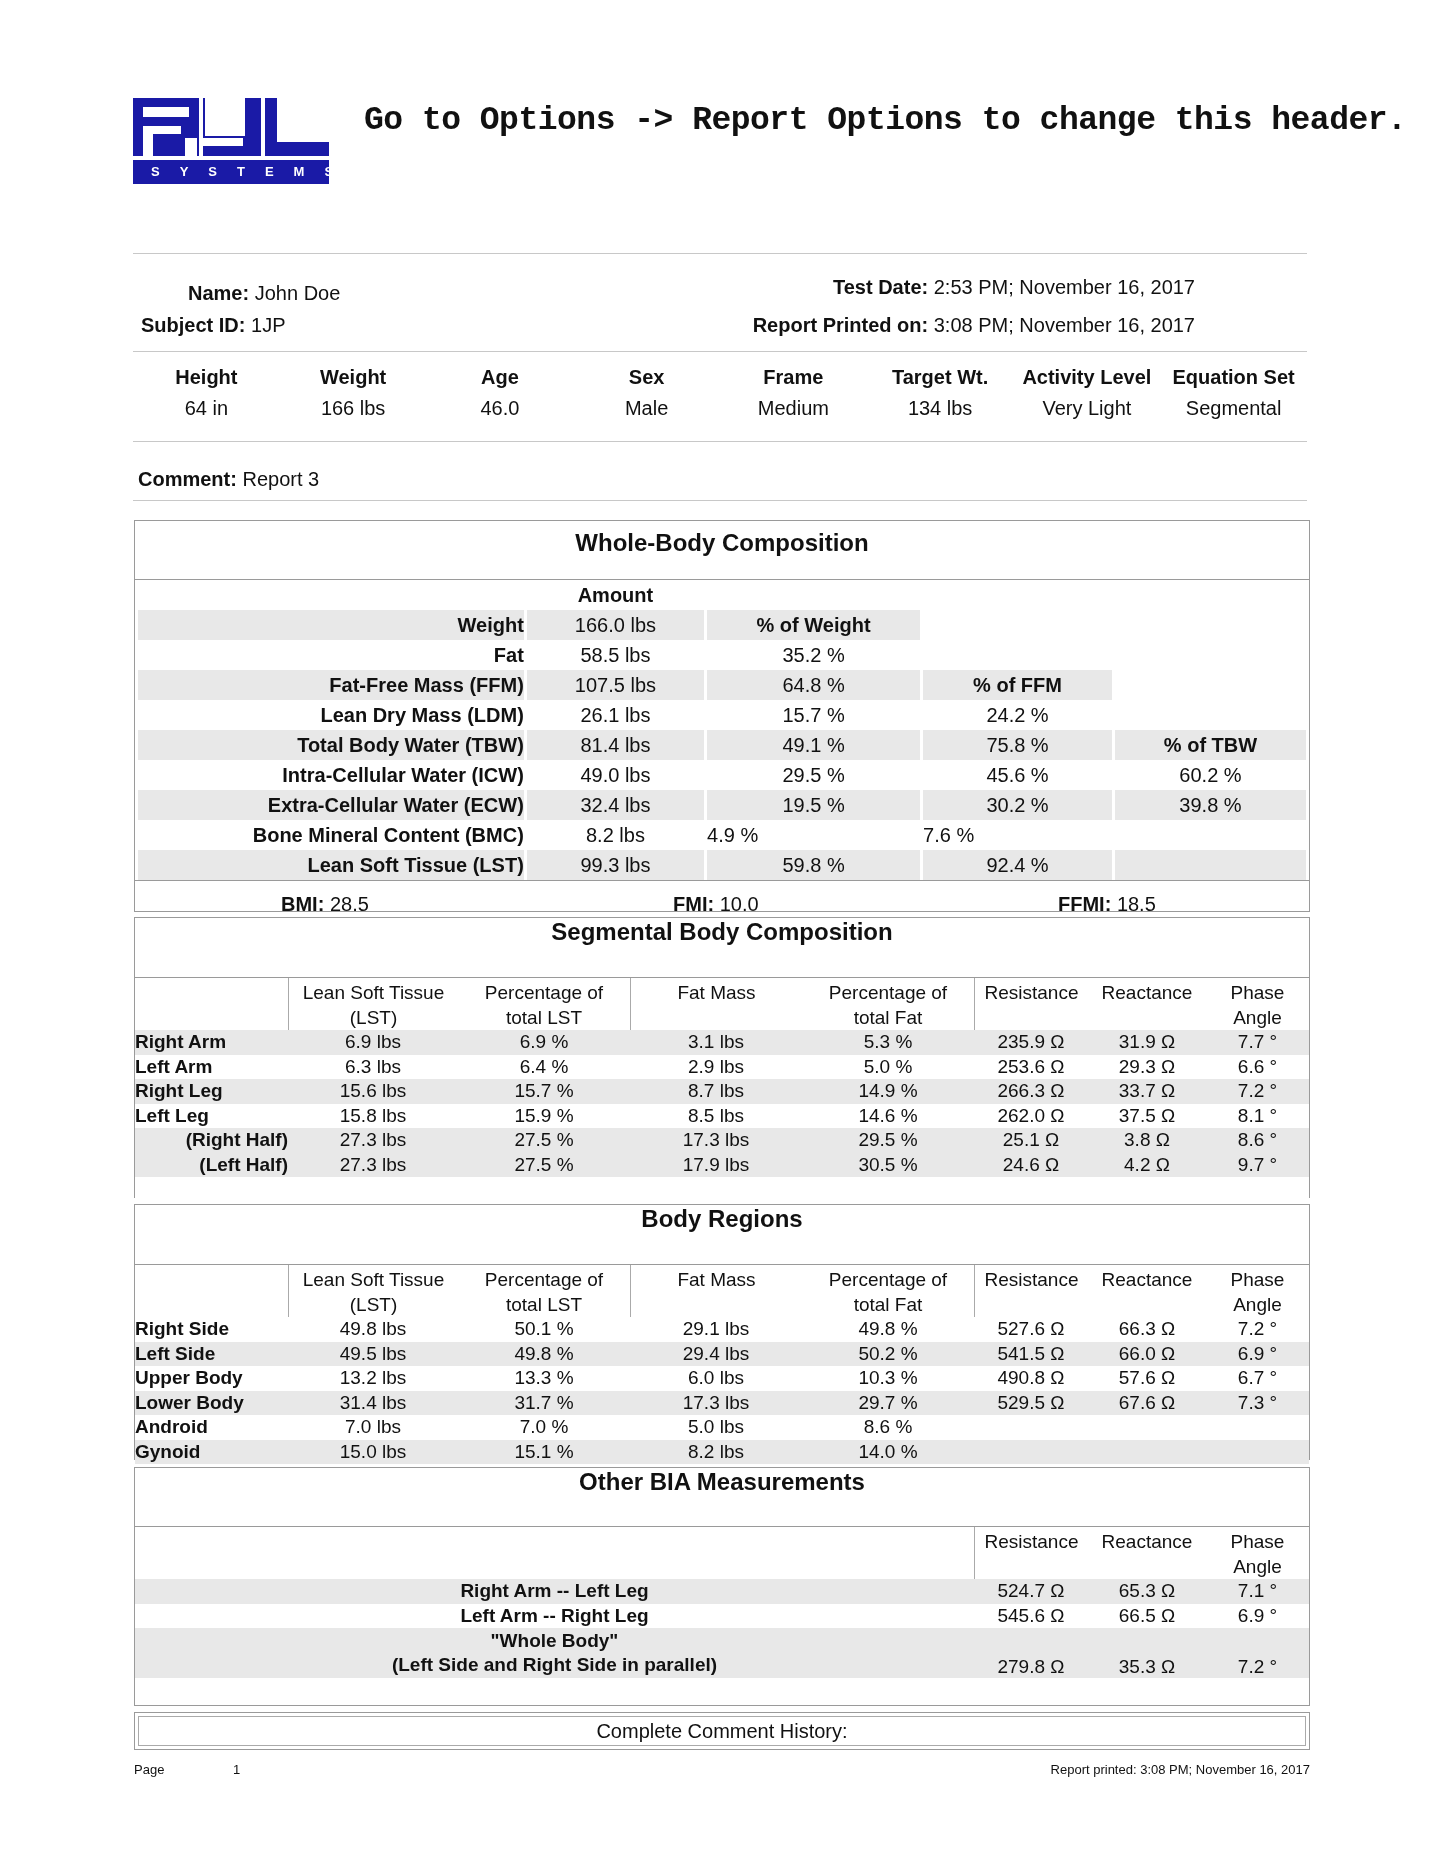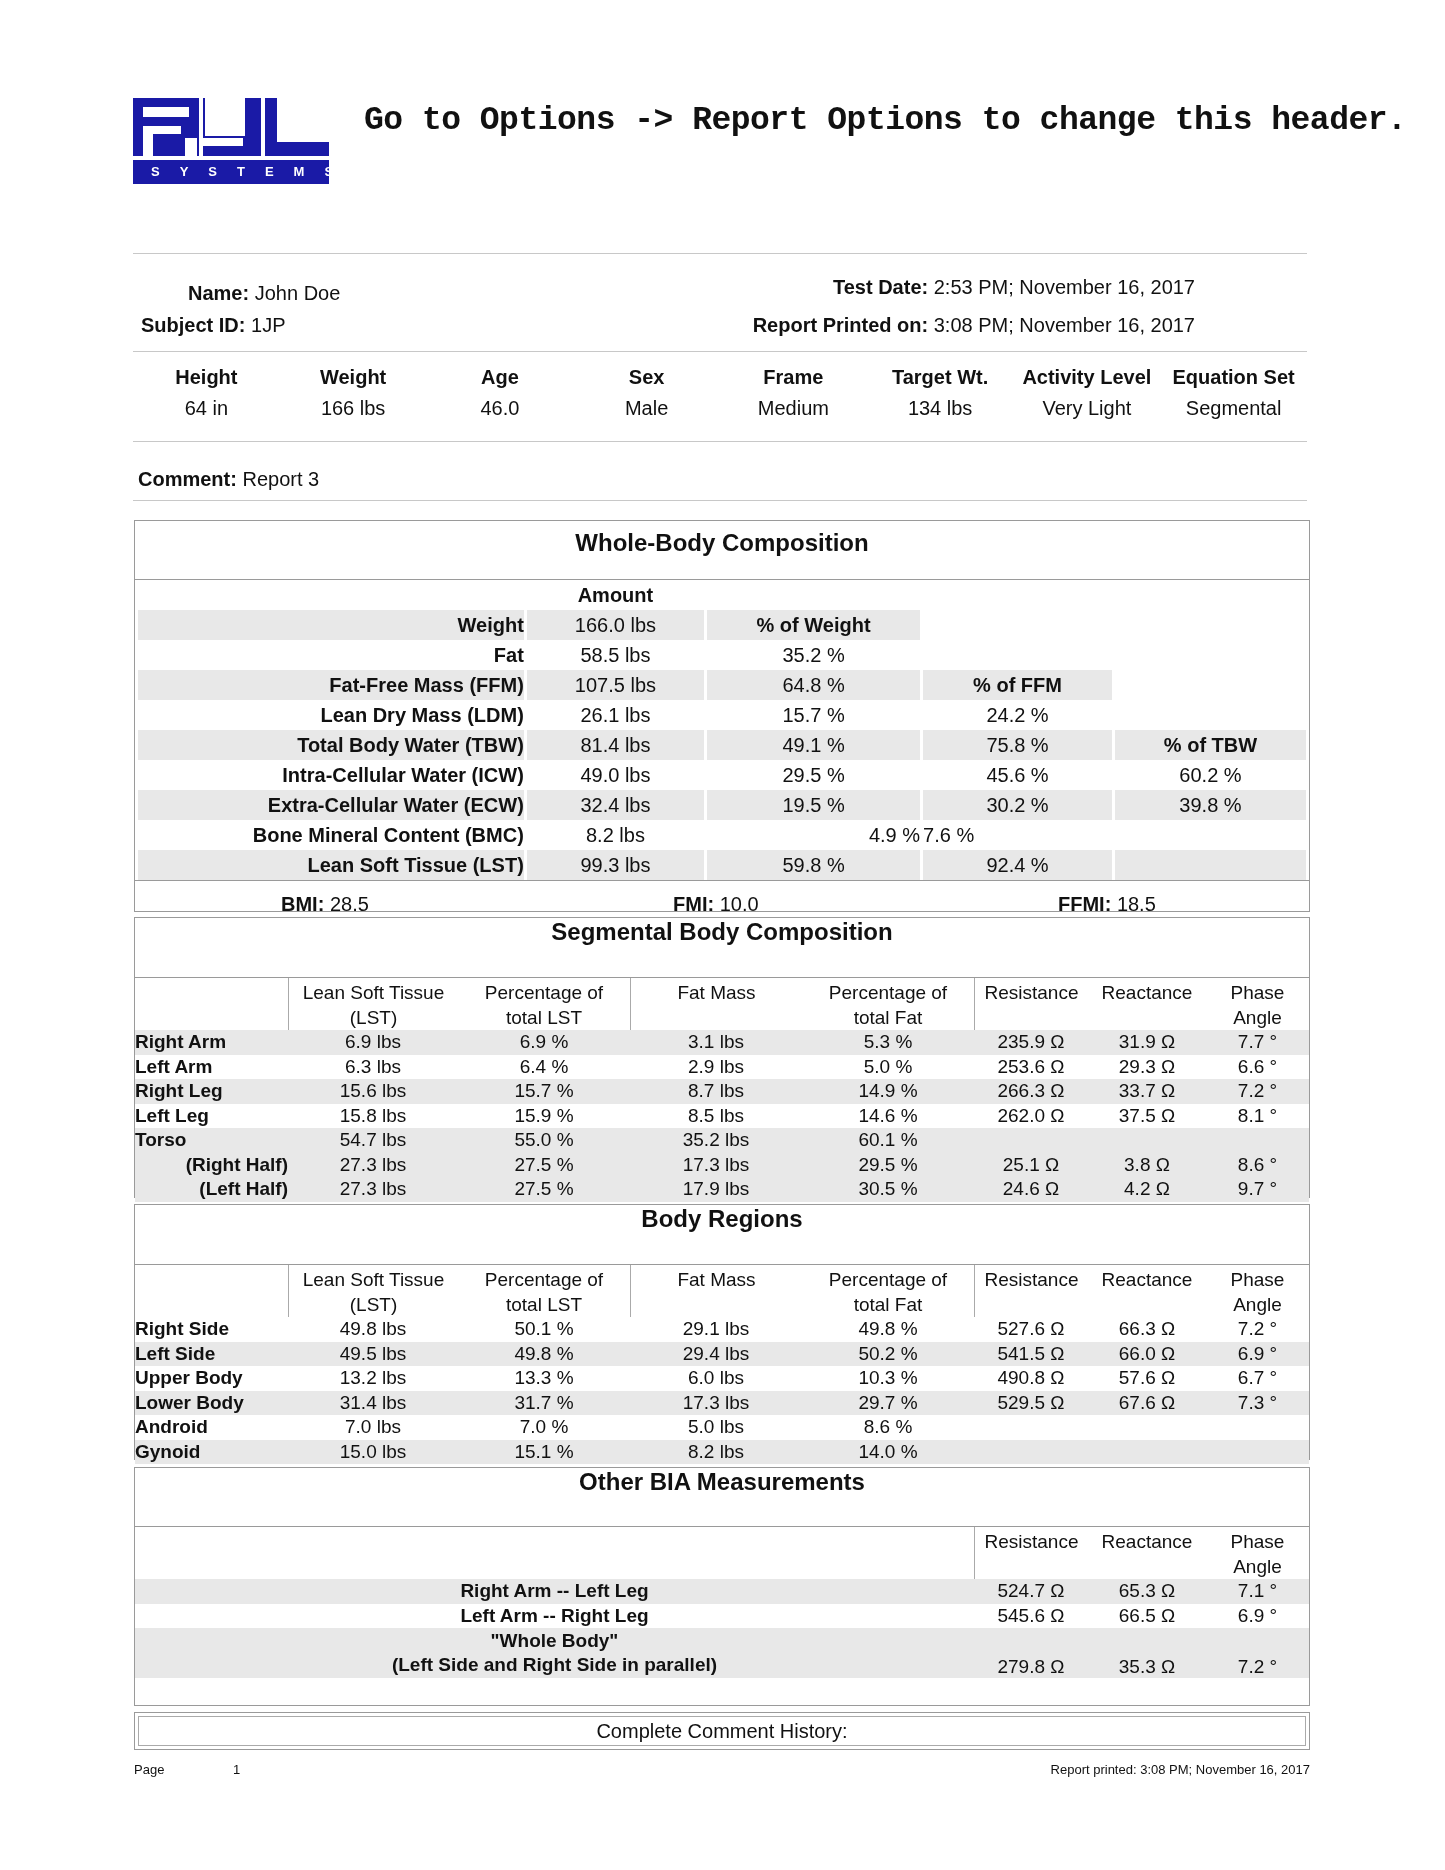--- a/index.html
+++ b/index.html
@@ -178,21 +178,21 @@
     <tr>
           <td class="shade b" style="text-align:right">Extra-Cellular Water (ECW)</td>
           <td class="shade" style="text-align:center">32.4 lbs</td>
           <td class="shade" style="text-align:center">19.5 %</td>
           <td class="shade" style="text-align:center">30.2 %</td>
           <td class="shade" style="text-align:center">39.8 %</td>
         </tr>
     <tr>
           <td class="b" style="text-align:right">Bone Mineral Content (BMC)</td>
           <td style="text-align:center">8.2 lbs</td>
-          <td style="text-align:right">4.9 %</td>
+          <td style="text-align:left">4.9 %</td>
           <td style="text-align:left">7.6 %</td>
           <td></td>
         </tr>
     <tr>
           <td class="shade b" style="text-align:right">Lean Soft Tissue (LST)</td>
           <td class="shade" style="text-align:center">99.3 lbs</td>
           <td class="shade" style="text-align:center">59.8 %</td>
           <td class="shade" style="text-align:center">92.4 %</td>
           <td class="shade"></td>
         </tr>
@@ -265,30 +265,20 @@
           <td class="lbl">Left Leg</td>
           <td>15.8 lbs</td>
           <td>15.9 %</td>
           <td>8.5 lbs</td>
           <td>14.6 %</td>
           <td>262.0 Ω</td>
           <td>37.5 Ω</td>
           <td>8.1 °</td>
         </tr>
     <tr class="sh">
-          <td class="lbl">Torso</td>
-          <td>54.7 lbs</td>
-          <td>55.0 %</td>
-          <td>35.2 lbs</td>
-          <td>60.1 %</td>
-          <td></td>
-          <td></td>
-          <td></td>
-        </tr>
-    <tr class="sh">
           <td class="lbl" style="text-align:right;">(Right Half)</td>
           <td>27.3 lbs</td>
           <td>27.5 %</td>
           <td>17.3 lbs</td>
           <td>29.5 %</td>
           <td>25.1 Ω</td>
           <td>3.8 Ω</td>
           <td>8.6 °</td>
         </tr>
     <tr class="sh">

